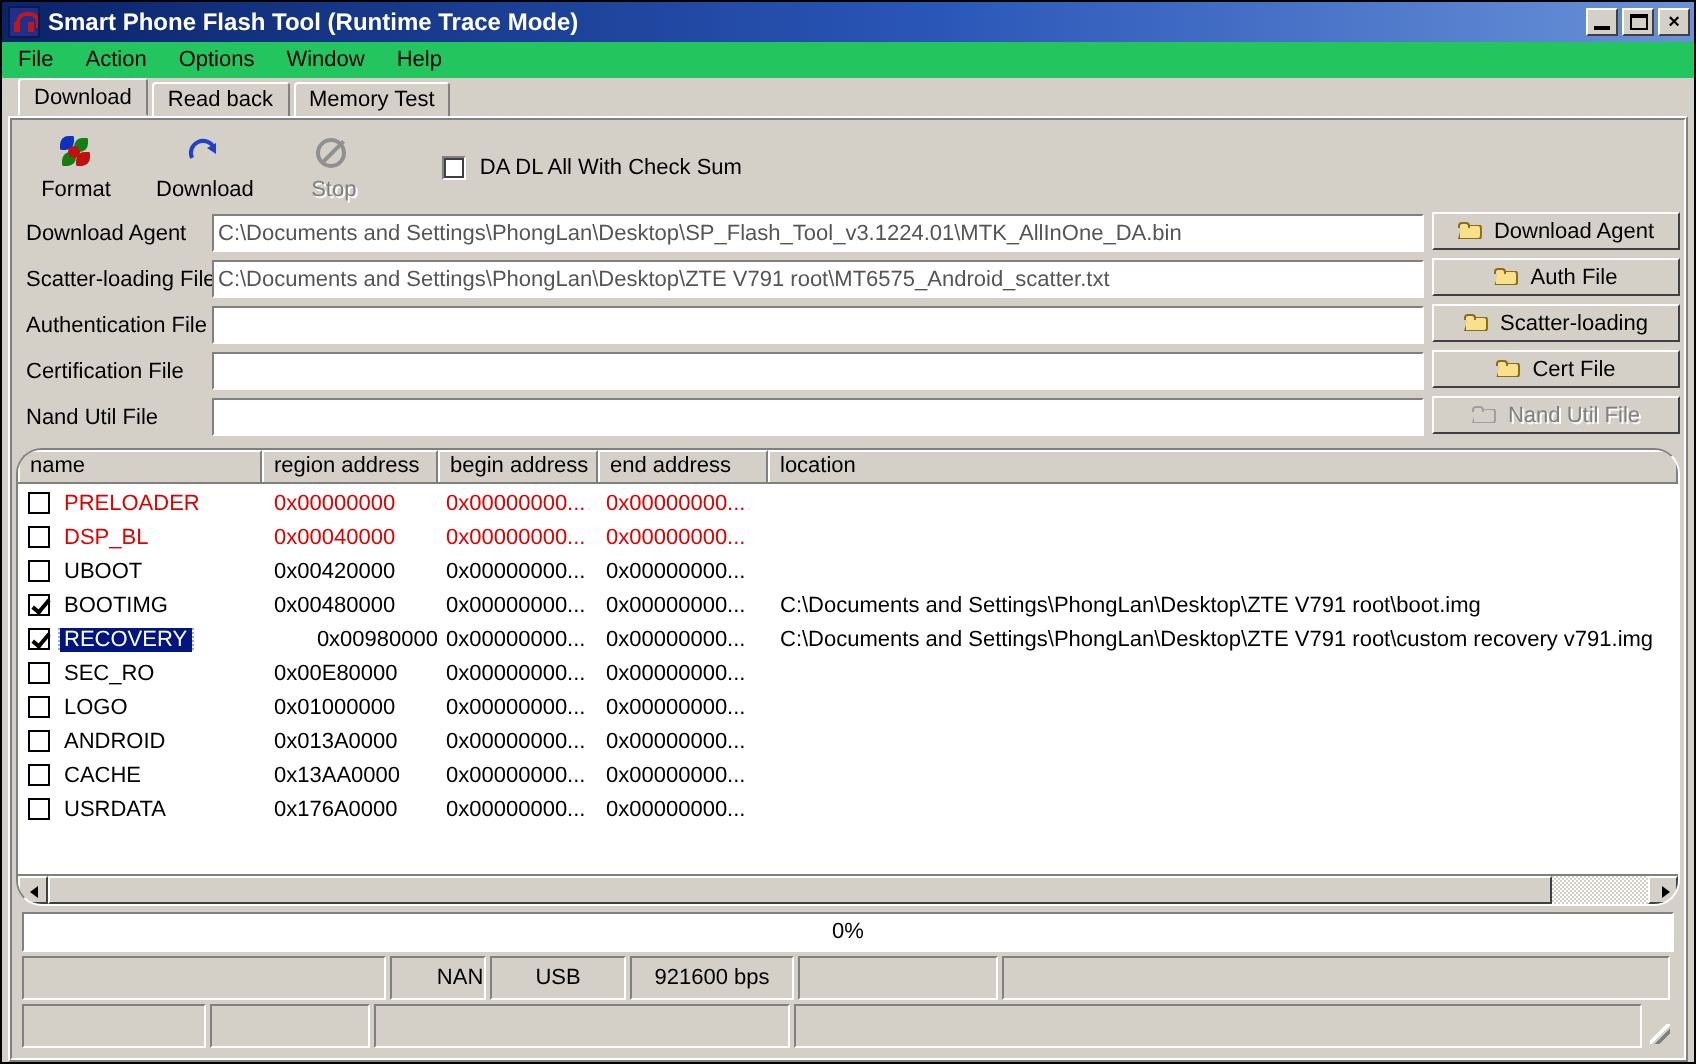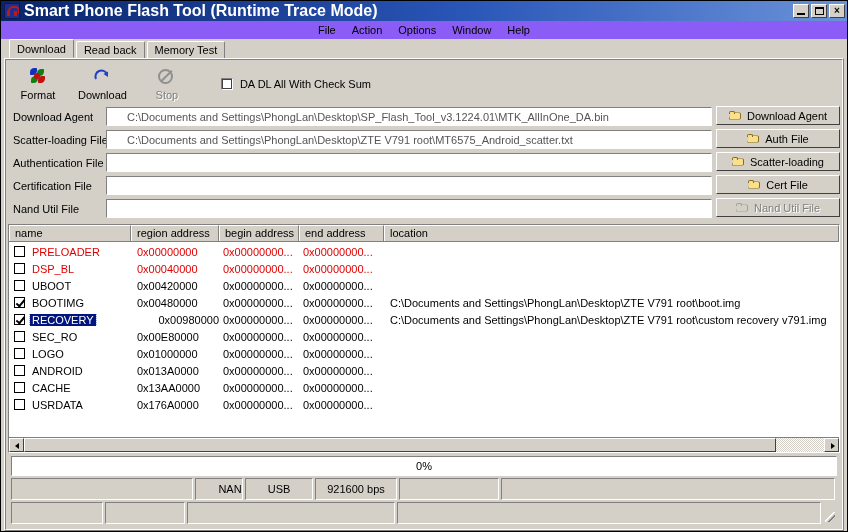--- a/index.html
+++ b/index.html
@@ -34,42 +34,42 @@
   .appicon:before{
     content:"";position:absolute;left:3px;top:2px;width:8px;height:6px;
     border:2px solid #c01818;border-bottom:none;
     border-radius:5px 5px 0 0;
   }
   .appicon:after{
     content:"";position:absolute;left:2px;top:7px;width:3px;height:5px;
     background:#c01818;box-shadow:7px 0 0 0 #c01818;
   }
   .title-text{
-    color:#fff;font-weight:bold;font-size:16px;
+    color:#fff;font-weight:bold;font-size:12px;
     flex:1 1 auto;white-space:nowrap;overflow:hidden;
     letter-spacing:0px;
   }
   .tbtns{display:flex;gap:2px;align-items:center;}
   .tbtn{
     width:16px;height:14px;
     background:#d4d0c8;
     border-top:1px solid #fff;border-left:1px solid #fff;
     border-right:1px solid #404040;border-bottom:1px solid #404040;
     position:relative;box-sizing:border-box;
     font-size:9px;line-height:12px;text-align:center;
   }
   .tbtn .g{position:absolute;left:0;right:0;top:0;bottom:0;}
   .gmin:after{content:"";position:absolute;left:3px;bottom:2px;width:8px;height:2px;background:#000;}
   .gmax:after{content:"";position:absolute;left:3px;top:2px;width:9px;height:8px;border:1px solid #000;border-top-width:2px;box-sizing:border-box;}
   .gclose{font-family:"Liberation Sans",sans-serif;font-weight:bold;font-size:10px;line-height:12px;}
 
   
   .menubar{
     height:18px;flex:0 0 18px;display:flex;align-items:center;
-    padding-left:0;background:#8b5cf6;justify-content:center;
+    padding-left:0;background:#22c55e;
   }
   .menu-item{padding:1px 8px;font-size:11px;line-height:14px;}
 
   
   .tabstrip{
     flex:0 0 19px;height:19px;display:flex;align-items:flex-end;
     padding-left:8px;box-sizing:border-box;position:relative;
   }
   .tab{
     height:17px;line-height:16px;padding:0 7px;box-sizing:border-box;
@@ -157,21 +157,21 @@
     white-space:nowrap;
   }
   .fbox{
     flex:1 1 auto;height:19px;box-sizing:border-box;background:#fff;
     border-top:1px solid #808080;border-left:1px solid #808080;
     border-right:1px solid #fff;border-bottom:1px solid #fff;
     display:flex;align-items:center;
     overflow:hidden;
   }
   .fbox span{
-    font-size:11px;color:#555;padding-left:20px;white-space:nowrap;
+    font-size:11px;color:#555;padding-left:2px;white-space:nowrap;
   }
   .files-right{
     width:128px;flex:0 0 128px;display:flex;flex-direction:column;
     padding-left:4px;box-sizing:border-box;
   }
   .fbtn{
     height:19px;flex:0 0 19px;margin-bottom:4px;
     background:#d4d0c8;box-sizing:border-box;
     border-top:1px solid #fff;border-left:1px solid #fff;
     border-right:1px solid #404040;border-bottom:1px solid #404040;
@@ -197,20 +197,21 @@
   .fbtn.disabled .folder:after{background:#d4d0c8;border-color:#a0a0a0;}
 
   
   .listwrap{
     flex:1 1 auto;margin:3px 0 0 0;
     border-top:1px solid #808080;border-left:1px solid #808080;
     border-right:1px solid #fff;border-bottom:1px solid #fff;
     box-sizing:border-box;background:#fff;
     display:flex;flex-direction:column;
     overflow:hidden;
+    border-radius:13px;
   }
   .lhead{
     height:17px;flex:0 0 17px;display:flex;background:#d4d0c8;
     border-bottom:1px solid #808080;box-sizing:border-box;
   }
   .lhead div{
     box-sizing:border-box;font-size:11px;line-height:15px;
     padding-left:5px;
     border-right:1px solid #808080;
     border-top:1px solid #fff;border-left:1px solid #fff;

